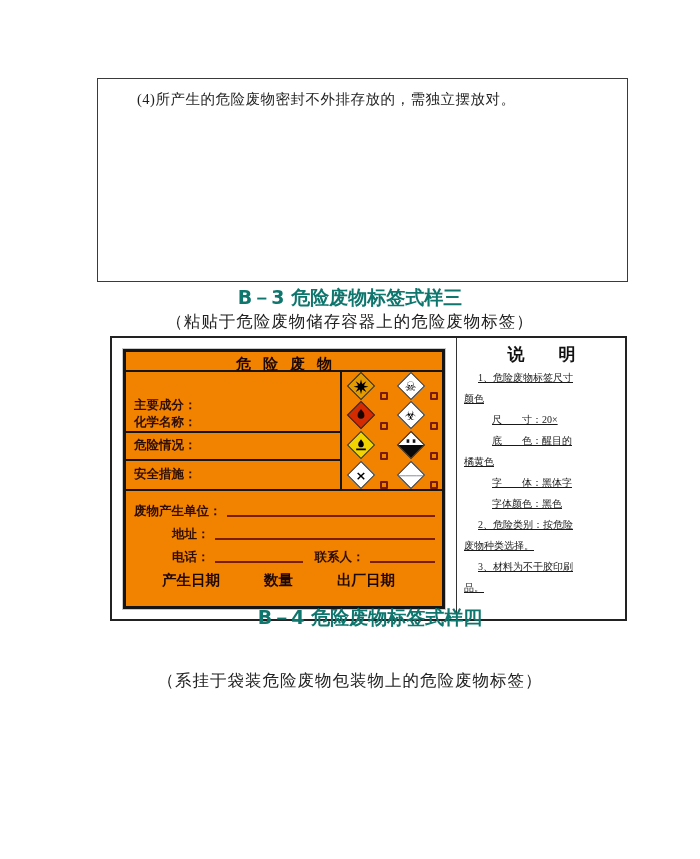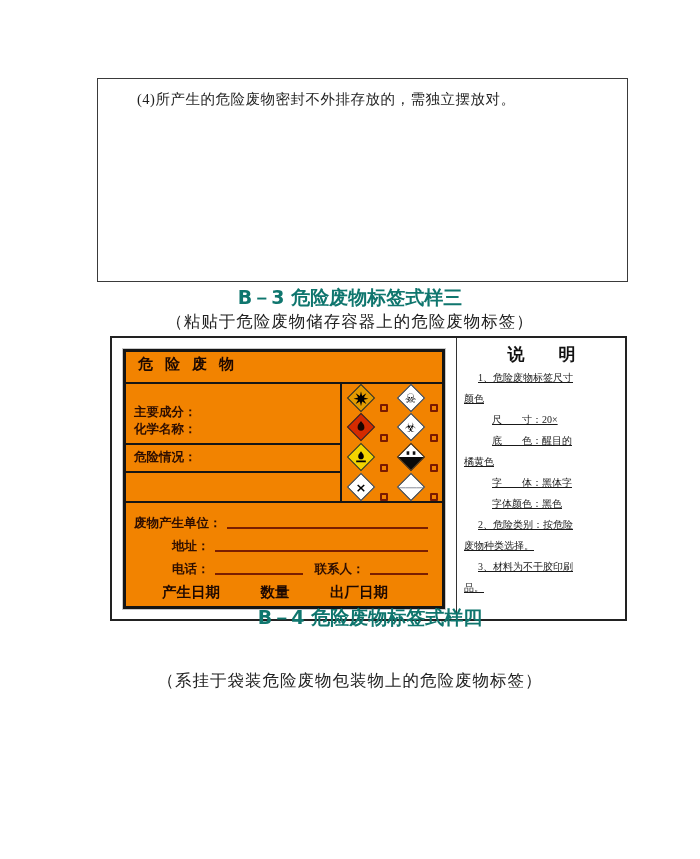--- a/index.html
+++ b/index.html
@@ -30,46 +30,46 @@
   
   .spec-table { position:absolute; left:110px; top:336px; width:517px; height:285px;
     border:2px solid #222; display:flex; background:#fff; }
   .photo-cell { width:345px; border-right:1px solid #333; background:#fff;
     display:flex; align-items:center; justify-content:center; }
 
   
   .hw-label { width:322px; height:260px; background:#F28300; border:3px solid #151515;
     font-family:"DejaVu Sans","Liberation Sans",sans-serif; color:#2e0e00;
     display:flex; flex-direction:column; box-shadow:0 0 0 1px #c9c9c9; }
-  .hw-title { height:32px; line-height:25px; font-weight:bold;
+  .hw-title { height:20px; line-height:25px; text-align:center; font-weight:bold;
     font-size:15px; letter-spacing:12px; text-indent:12px; color:#1d0800;
     border-bottom:2px solid #151515; }
   .hw-main { display:flex; height:119px; border-bottom:2px solid #151515; }
   .hw-fields { flex:1; display:flex; flex-direction:column; font-weight:bold;
     font-size:12.5px; }
   .fc1 { height:61px; border-bottom:2px solid #151515; display:flex;
-    flex-direction:column; justify-content:flex-end; padding:25px 0 5px 8px; }
+    flex-direction:column; justify-content:space-between; padding:25px 0 5px 8px; }
   .fc2 { height:28px; border-bottom:2px solid #151515; display:flex;
     align-items:center; padding-left:8px; }
   .fc3 { flex:1; display:flex; align-items:center; padding-left:8px; }
   .hw-pictos { width:102px; border-left:2px solid #151515; display:flex; flex-wrap:wrap; }
   .pic { width:50%; height:29.7px; position:relative; }
   .dia { position:absolute; left:9px; top:4px; width:20px; height:20px;
     transform:rotate(45deg); border:1px solid #2a2a2a;
     display:flex; align-items:center; justify-content:center; overflow:hidden; }
   .dia .in { transform:rotate(-45deg); font-size:13px; line-height:1; color:#000;
     display:flex; align-items:center; justify-content:center; }
   .dia svg { display:block; }
   .cb { position:absolute; right:4px; bottom:1px; width:8px; height:8px;
     border:2px solid #7a1a00; border-radius:1px; }
   .dia-corrosive { background:linear-gradient(135deg,#ffffff 50%,#0a0a0a 50%); }
   .misc-lines div { width:11px; height:1.5px; background:#8a8f9a; margin:1.5px auto; }
   .x-glyph { font-weight:bold; font-size:16px; }
 
-  .hw-bottom { flex:1; padding:6px 12px 0 8px; font-weight:bold; font-size:12.5px; }
+  .hw-bottom { flex:1; padding:6px 5px 0 8px; font-weight:bold; font-size:12.5px; }
   .brow { display:flex; align-items:flex-end; height:23px; }
   .ul { flex:1; border-bottom:2px solid #7a1e00; margin:0 2px 3px 5px; }
   .ul-fixed { flex:none; width:88px; border-bottom:2px solid #7a1e00; margin:0 0 3px 5px; }
   .indent { padding-left:38px; }
   .contact-lbl { margin-left:12px; }
   .dates { height:27px; display:flex; justify-content:space-between;
     padding:5px 42px 0 28px; font-size:14.5px; color:#1d0800; }
 
   
   .explain-cell { flex:1; padding:5px 6px 0 7px; color:#1a1a1a; }
@@ -104,20 +104,23 @@
         <div class="hw-title">危险废物</div>
 
         <div class="hw-main">
           <div class="hw-fields">
             <div class="fc1">
               <span>主要成分：</span>
               <span>化学名称：</span>
             </div>
             <div class="fc2">
               <span>危险情况：</span>
+            </div>
+            <div class="fc3">
+              <span>安全措施：</span>
             </div>
           </div>
 
           <div class="hw-pictos">
 
             <div class="pic">
               <span class="dia" style="background: rgb(227, 155, 0);">
                 <span class="in">
                   <svg width="15" height="15" viewBox="0 0 16 16" fill="#000">
                     <polygon points="8,0 9.2,5 13.7,2.3 11,6.8 16,8 11,9.2 13.7,13.7 9.2,11 8,16 6.8,11 2.3,13.7 5,9.2 0,8 5,6.8 2.3,2.3 6.8,5"></polygon>

